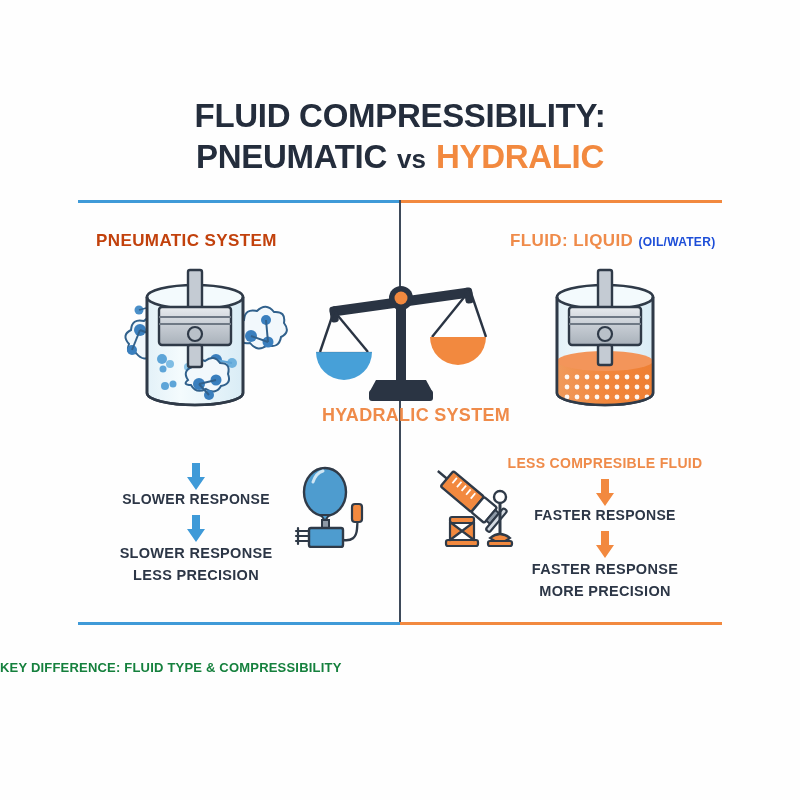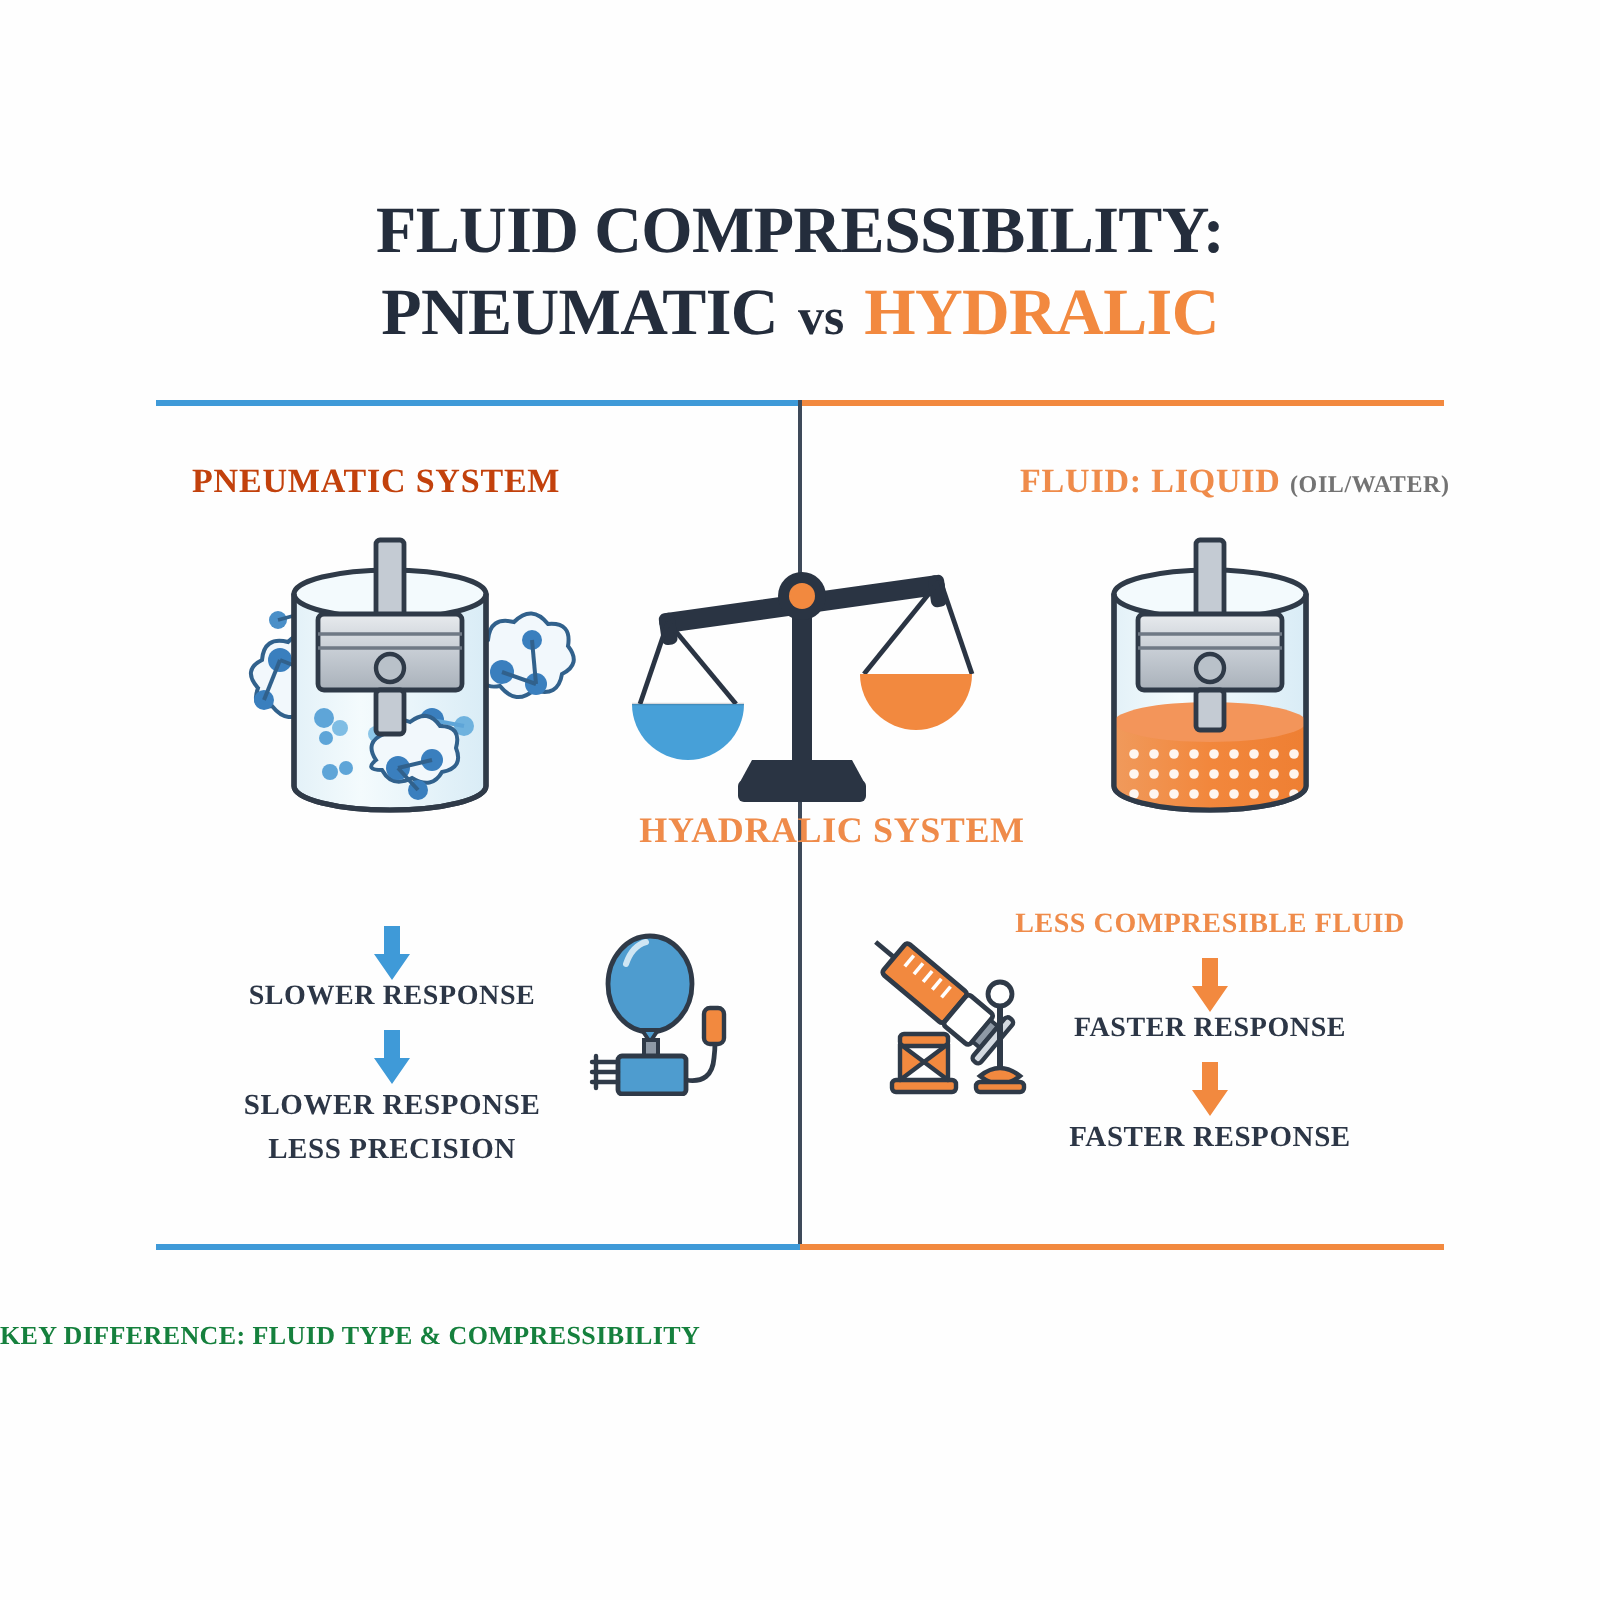--- a/index.html
+++ b/index.html
@@ -10,21 +10,20 @@
   body {
     font-family: "Liberation Sans", sans-serif;
     -webkit-font-smoothing: antialiased;
   }
   #infographic {
     position: relative;
     width: 800px;
     height: 800px;
     background: #fefefe;
     overflow: hidden;
-    font-family: Liberation Serif, serif;
   }
 
   
   .title-block {
     position: absolute;
     top: 98px;
     left: 0;
     width: 800px;
     text-align: center;
     line-height: 1.12;
@@ -79,21 +78,21 @@
     top: 231px; left: 96px;
     color: #c2410c;
   }
   .col-head-right {
     top: 231px; left: 510px;
     color: #ef8b4a;
   }
   .sub-paren {
     font-size: 12px;
     font-weight: bold;
-    color: #737373;
+    color: #1d4ed8;
     letter-spacing: 0.3px;
   }
 
   
   .illus { position: absolute; }
   .illus-left  { top: 262px; left: 92px;  }
   .illus-right { top: 262px; left: 502px; }
 
   .scale-illus { position: absolute; top: 276px; left: 312px; }
 
@@ -358,20 +357,21 @@
       </svg>
     </div>
     <div class="flow-step">FASTER RESPONSE</div>
     <div class="arrow-wrap">
       <svg width="22" height="28" viewBox="0 0 22 28" style="margin-top:8px;">
         <path d="M7 0 h8 v14 h5 l-9 13 l-9 -13 h5 z" fill="#f2893f"></path>
       </svg>
     </div>
     <div class="flow-final">
       <div>FASTER RESPONSE</div>
+      <div>MORE PRECISION</div>
     </div>
   </div>
 
   <div class="device-icon device-left">
     <svg width="86" height="86" viewBox="0 0 86 86">
 
       <path d="M33 6 a21 24 0 0 1 21 24 a21 24 0 0 1 -21 24 a21 24 0 0 1 -21 -24 a21 24 0 0 1 21 -24 z" fill="#4e9ccf" stroke="#2f3a48" stroke-width="2.4"></path>
       <path d="M21 20 q3 -9 10 -11" fill="none" stroke="#cfe6f4" stroke-width="3" stroke-linecap="round"></path>
       <path d="M29 53 l4 6 l4 -6 z" fill="#4e9ccf" stroke="#2f3a48" stroke-width="2"></path>
 

